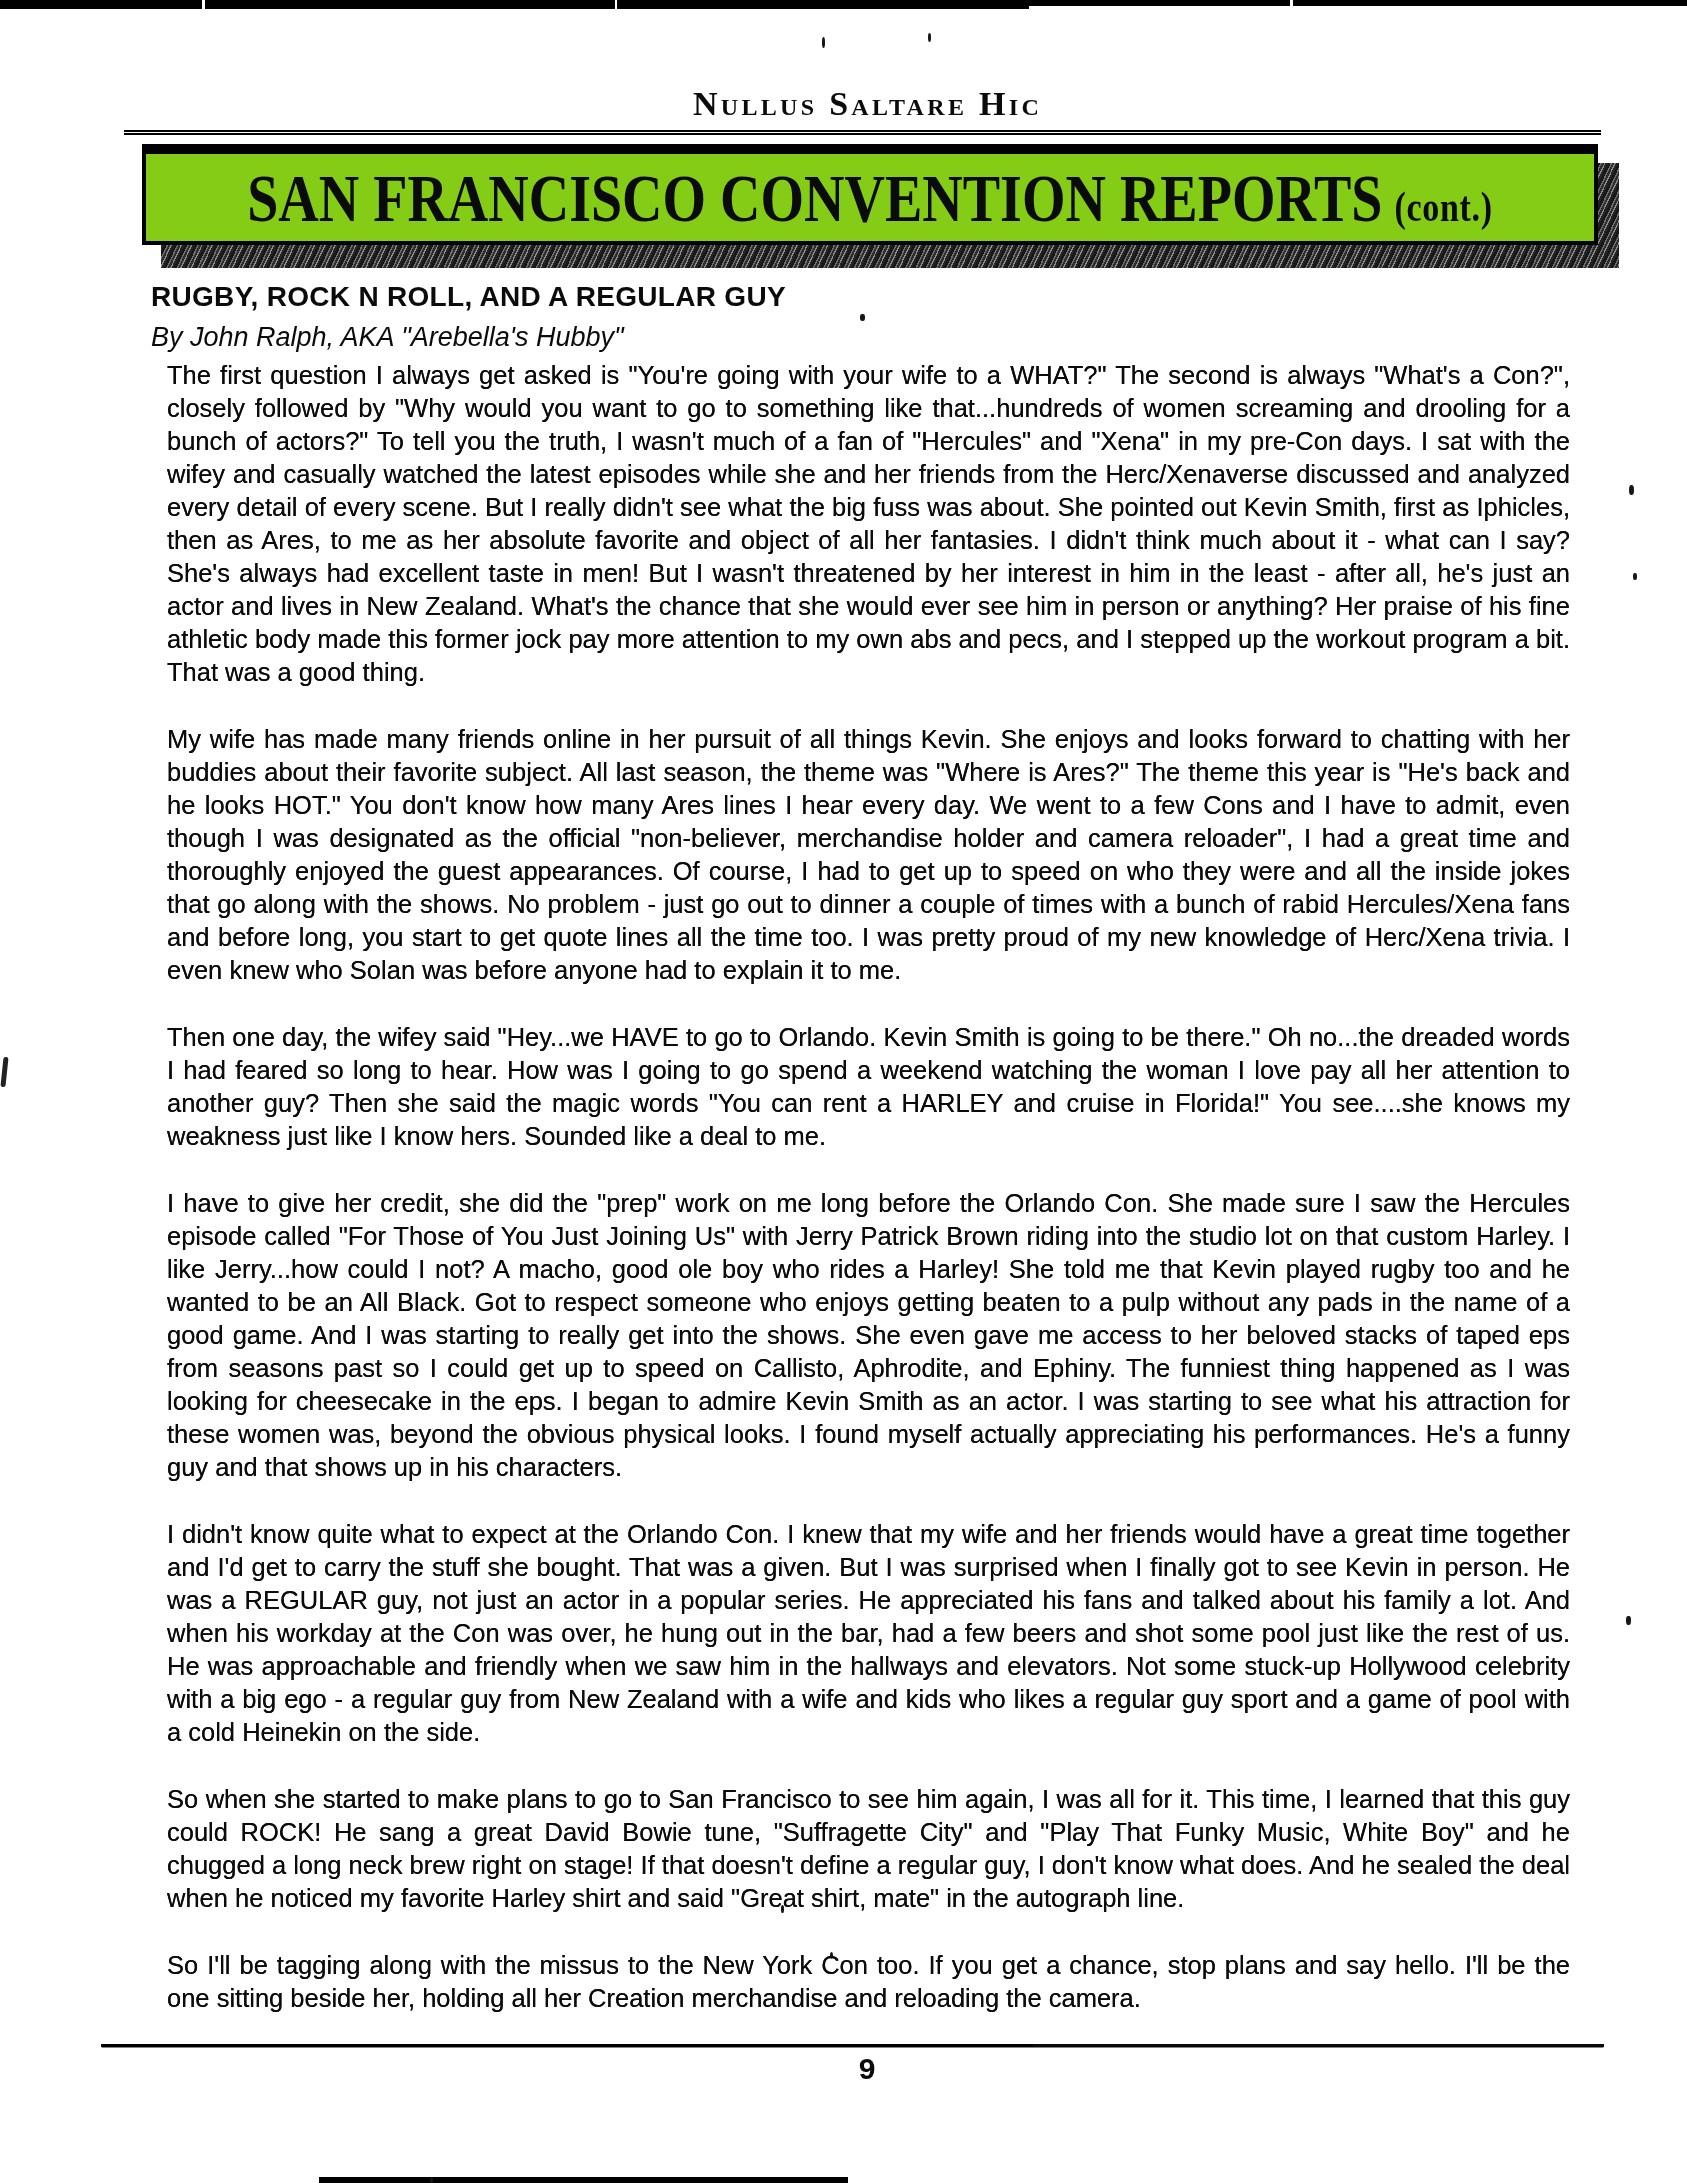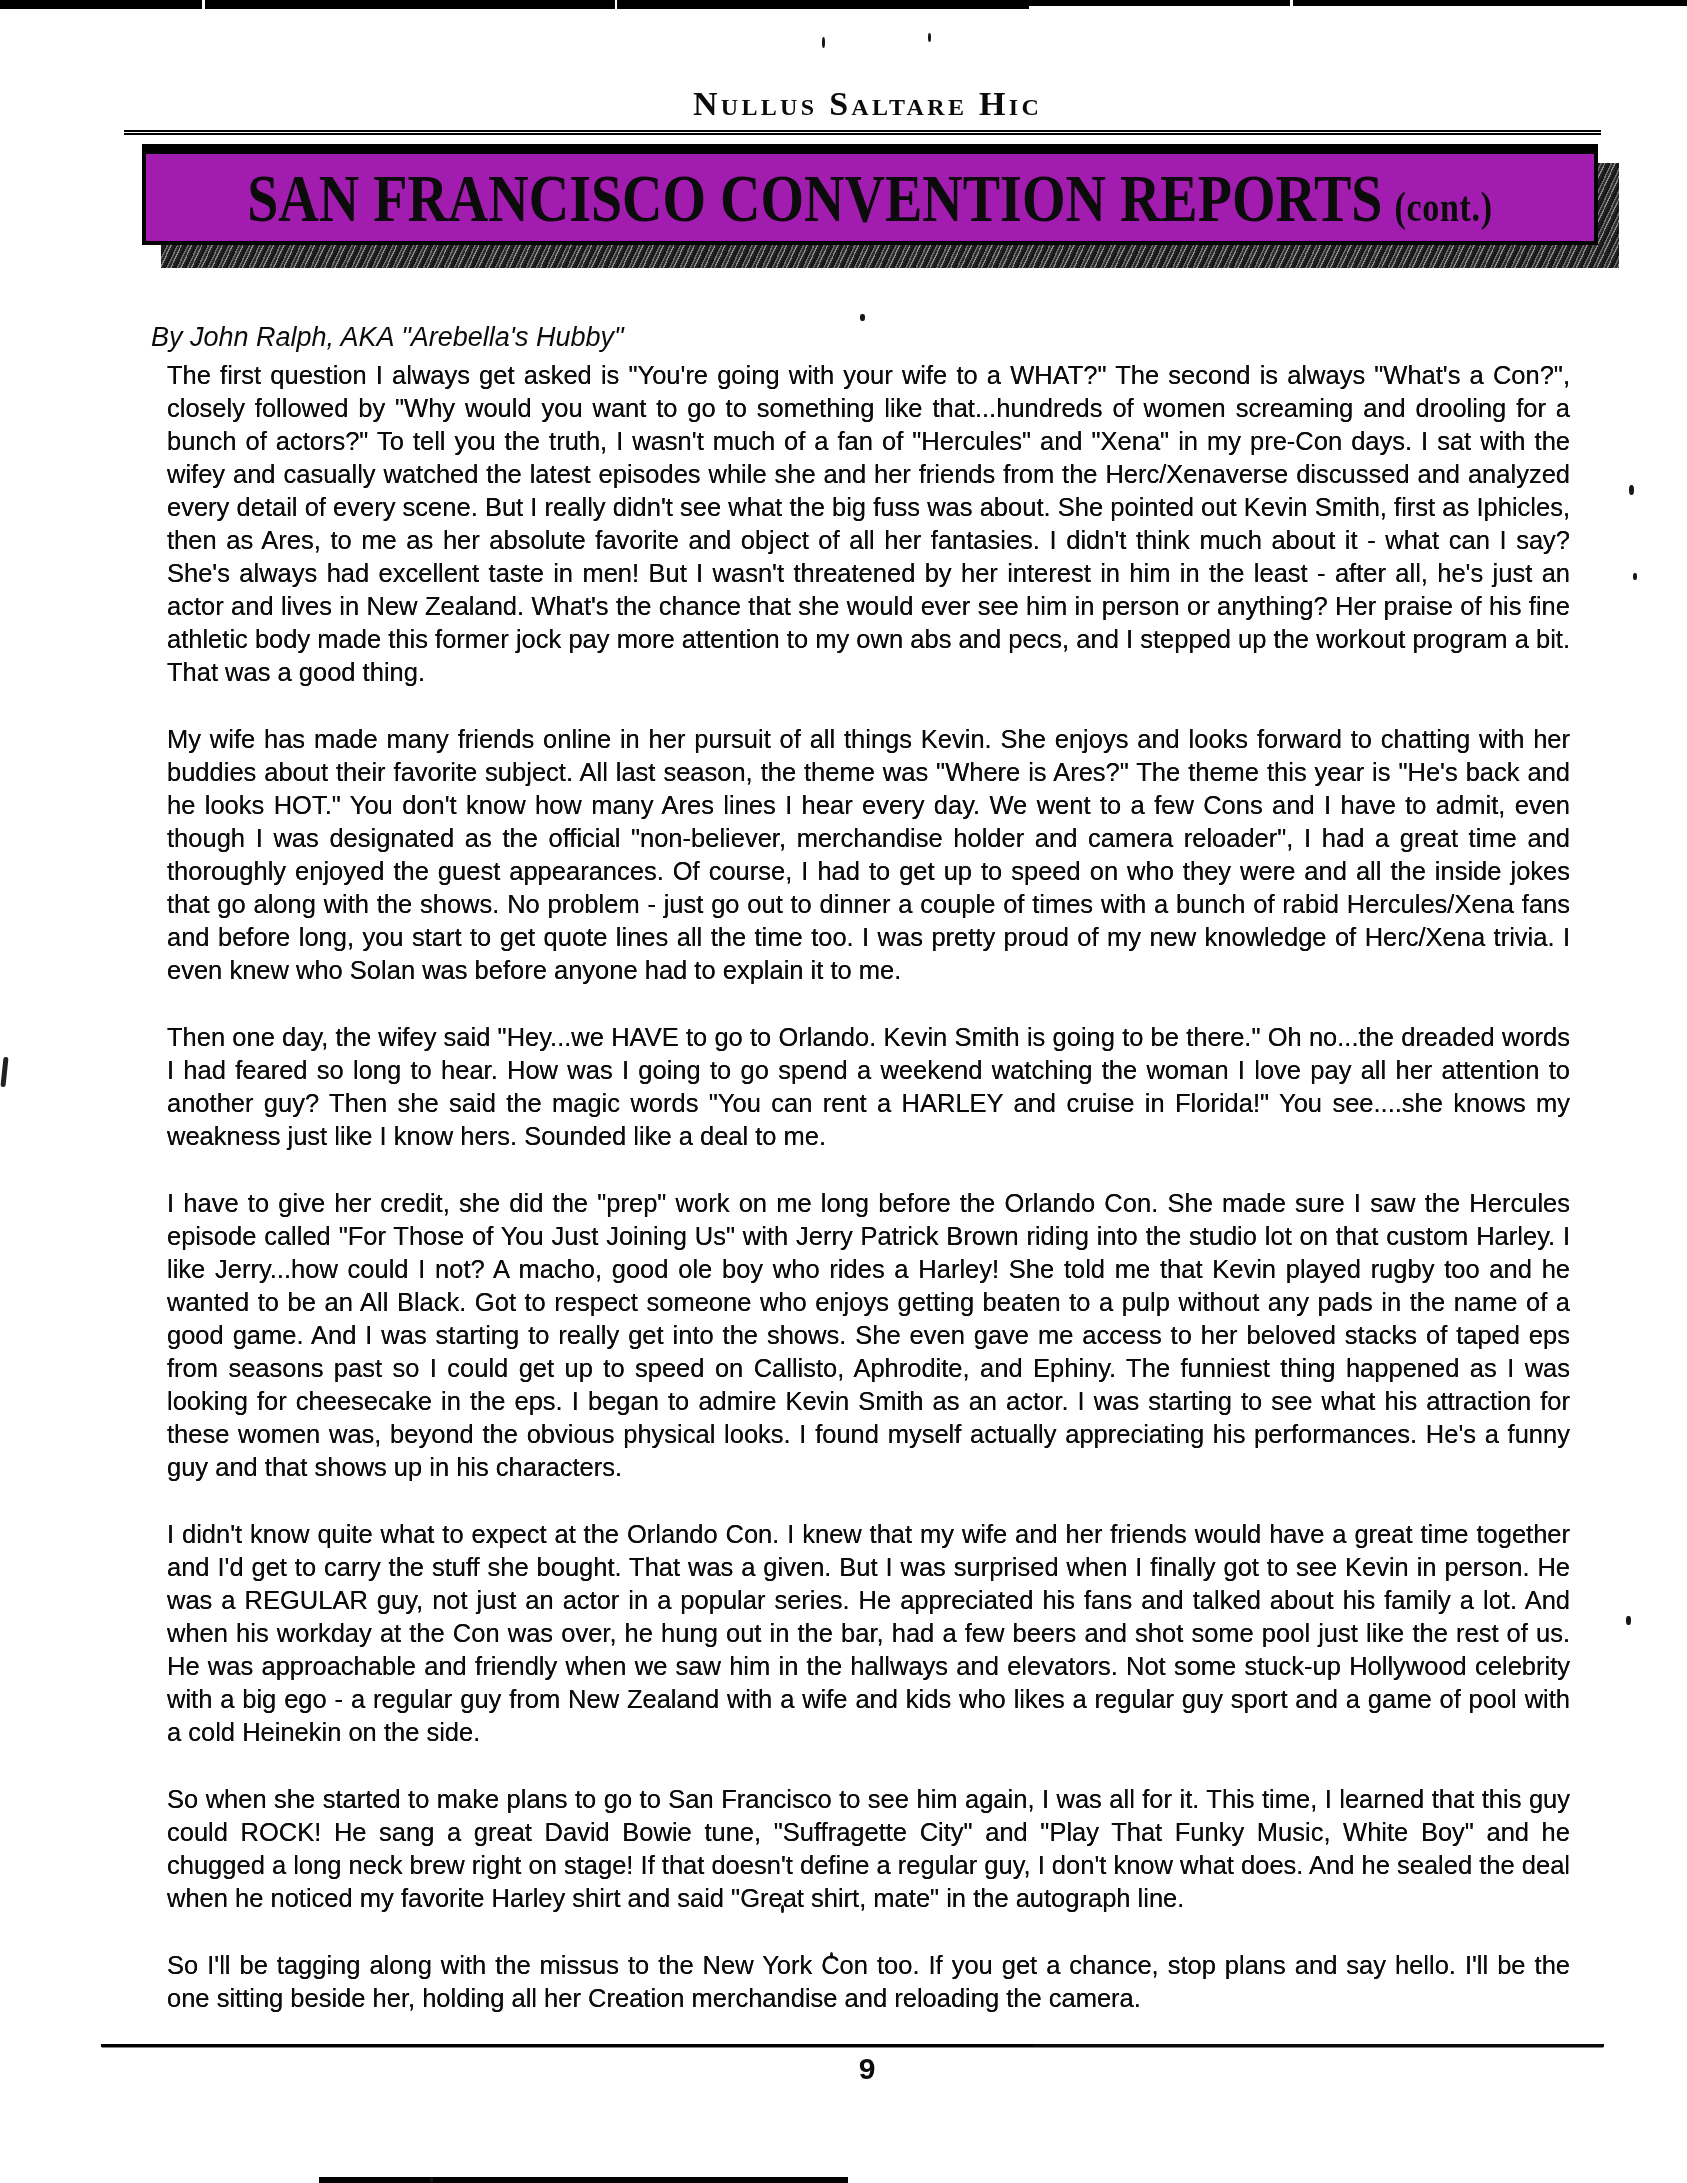--- a/index.html
+++ b/index.html
@@ -44,21 +44,21 @@
     background:linear-gradient(#000 0 2px,#ffffff 2px 2.6px,#000 2.6px 4.6px);
   }
   
   .banner-shadow{
     position:absolute;top:163px;left:161px;width:1458px;height:105px;
     background:repeating-linear-gradient(115deg,#181818 0 2.6px,#6d6d6d 2.6px 4px,#2d2d2d 4px 6px,#8b8b8b 6px 7.3px,#242424 7.3px 9.3px);
     z-index:0;
   }
   .title-banner{
     position:absolute;top:144px;left:142px;width:1456px;height:101px;
-    background:#a21caf;
+    background:#84cc16;
     border:4px solid #000;border-top-width:10px;
     box-sizing:border-box;
     display:flex;align-items:center;justify-content:center;
     z-index:1;
   }
   .banner-inner{
     transform:scaleY(1.22);
     font-family:"Liberation Serif",serif;
     font-weight:700;
     font-size:56px;
@@ -121,20 +121,21 @@
   <div class="zine-title">Nullus Saltare Hic</div>
   <div class="header-rule"></div>
 
   <div class="banner-shadow"></div>
   <div class="title-banner">
     <div class="banner-inner">
       <span>SAN FRANCISCO CONVENTION REPORTS</span><span class="banner-cont">(cont.)</span>
     </div>
   </div>
 
+  <div class="article-heading">RUGBY, ROCK N ROLL, AND A REGULAR GUY</div>
   <div class="article-byline">By John Ralph, AKA "Arebella's Hubby"</div>
 
   <div class="article-body">
     <p>The first question I always get asked is "You're going with your wife to a WHAT?" The second is always "What's a Con?", closely followed by "Why would you want to go to something like that...hundreds of women screaming and drooling for a bunch of actors?" To tell you the truth, I wasn't much of a fan of "Hercules" and "Xena" in my pre-Con days. I sat with the wifey and casually watched the latest episodes while she and her friends from the Herc/Xenaverse discussed and analyzed every detail of every scene. But I really didn't see what the big fuss was about. She pointed out Kevin Smith, first as Iphicles, then as Ares, to me as her absolute favorite and object of all her fantasies. I didn't think much about it - what can I say? She's always had excellent taste in men! But I wasn't threatened by her interest in him in the least - after all, he's just an actor and lives in New Zealand. What's the chance that she would ever see him in person or anything? Her praise of his fine athletic body made this former jock pay more attention to my own abs and pecs, and I stepped up the workout program a bit. That was a good thing.</p>
     <p>My wife has made many friends online in her pursuit of all things Kevin. She enjoys and looks forward to chatting with her buddies about their favorite subject. All last season, the theme was "Where is Ares?" The theme this year is "He's back and he looks HOT." You don't know how many Ares lines I hear every day. We went to a few Cons and I have to admit, even though I was designated as the official "non-believer, merchandise holder and camera reloader", I had a great time and thoroughly enjoyed the guest appearances. Of course, I had to get up to speed on who they were and all the inside jokes that go along with the shows. No problem - just go out to dinner a couple of times with a bunch of rabid Hercules/Xena fans and before long, you start to get quote lines all the time too. I was pretty proud of my new knowledge of Herc/Xena trivia. I even knew who Solan was before anyone had to explain it to me.</p>
     <p>Then one day, the wifey said "Hey...we HAVE to go to Orlando. Kevin Smith is going to be there." Oh no...the dreaded words I had feared so long to hear. How was I going to go spend a weekend watching the woman I love pay all her attention to another guy? Then she said the magic words "You can rent a HARLEY and cruise in Florida!" You see....she knows my weakness just like I know hers. Sounded like a deal to me.</p>
     <p>I have to give her credit, she did the "prep" work on me long before the Orlando Con. She made sure I saw the Hercules episode called "For Those of You Just Joining Us" with Jerry Patrick Brown riding into the studio lot on that custom Harley. I like Jerry...how could I not? A macho, good ole boy who rides a Harley! She told me that Kevin played rugby too and he wanted to be an All Black. Got to respect someone who enjoys getting beaten to a pulp without any pads in the name of a good game. And I was starting to really get into the shows. She even gave me access to her beloved stacks of taped eps from seasons past so I could get up to speed on Callisto, Aphrodite, and Ephiny. The funniest thing happened as I was looking for cheesecake in the eps. I began to admire Kevin Smith as an actor. I was starting to see what his attraction for these women was, beyond the obvious physical looks. I found myself actually appreciating his performances. He's a funny guy and that shows up in his characters.</p>
     <p>I didn't know quite what to expect at the Orlando Con. I knew that my wife and her friends would have a great time together and I'd get to carry the stuff she bought. That was a given. But I was surprised when I finally got to see Kevin in person. He was a REGULAR guy, not just an actor in a popular series. He appreciated his fans and talked about his family a lot. And when his workday at the Con was over, he hung out in the bar, had a few beers and shot some pool just like the rest of us. He was approachable and friendly when we saw him in the hallways and elevators. Not some stuck-up Hollywood celebrity with a big ego - a regular guy from New Zealand with a wife and kids who likes a regular guy sport and a game of pool with a cold Heinekin on the side.</p>
     <p>So when she started to make plans to go to San Francisco to see him again, I was all for it. This time, I learned that this guy could ROCK! He sang a great David Bowie tune, "Suffragette City" and "Play That Funky Music, White Boy" and he chugged a long neck brew right on stage! If that doesn't define a regular guy, I don't know what does. And he sealed the deal when he noticed my favorite Harley shirt and said "Great shirt, mate" in the autograph line.</p>
     <p>So I'll be tagging along with the missus to the New York Con too. If you get a chance, stop plans and say hello. I'll be the one sitting beside her, holding all her Creation merchandise and reloading the camera.</p>

